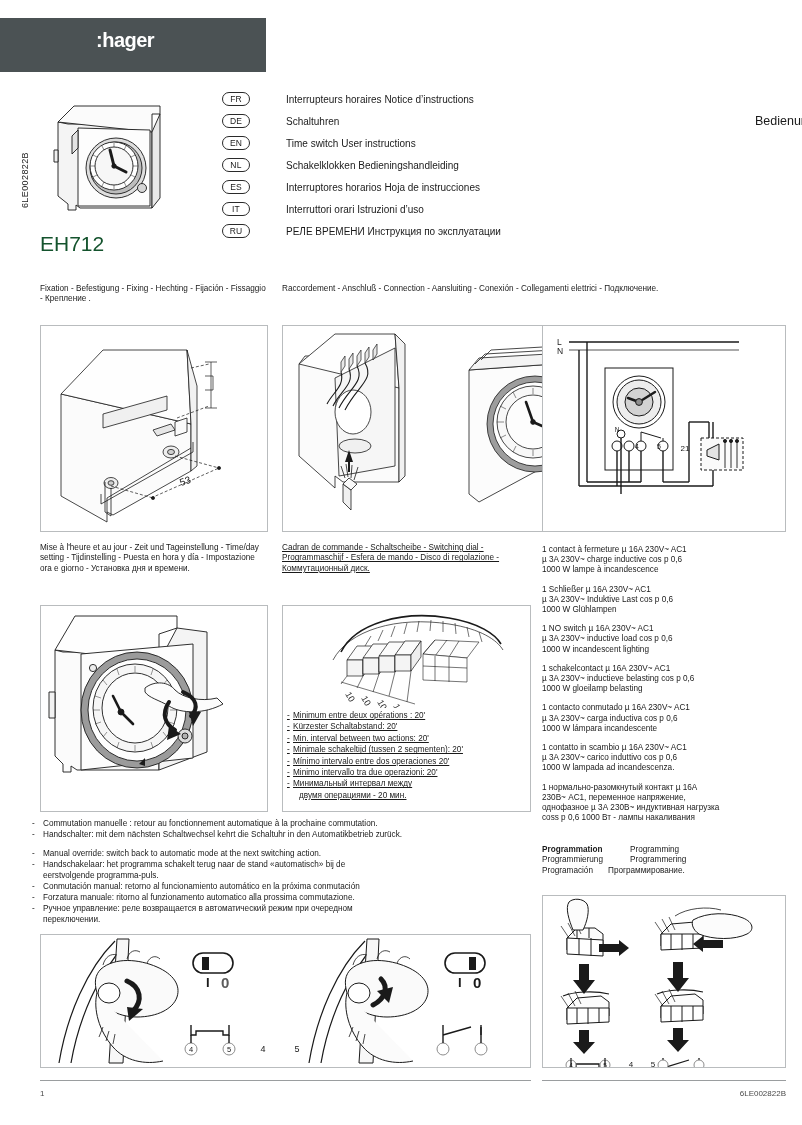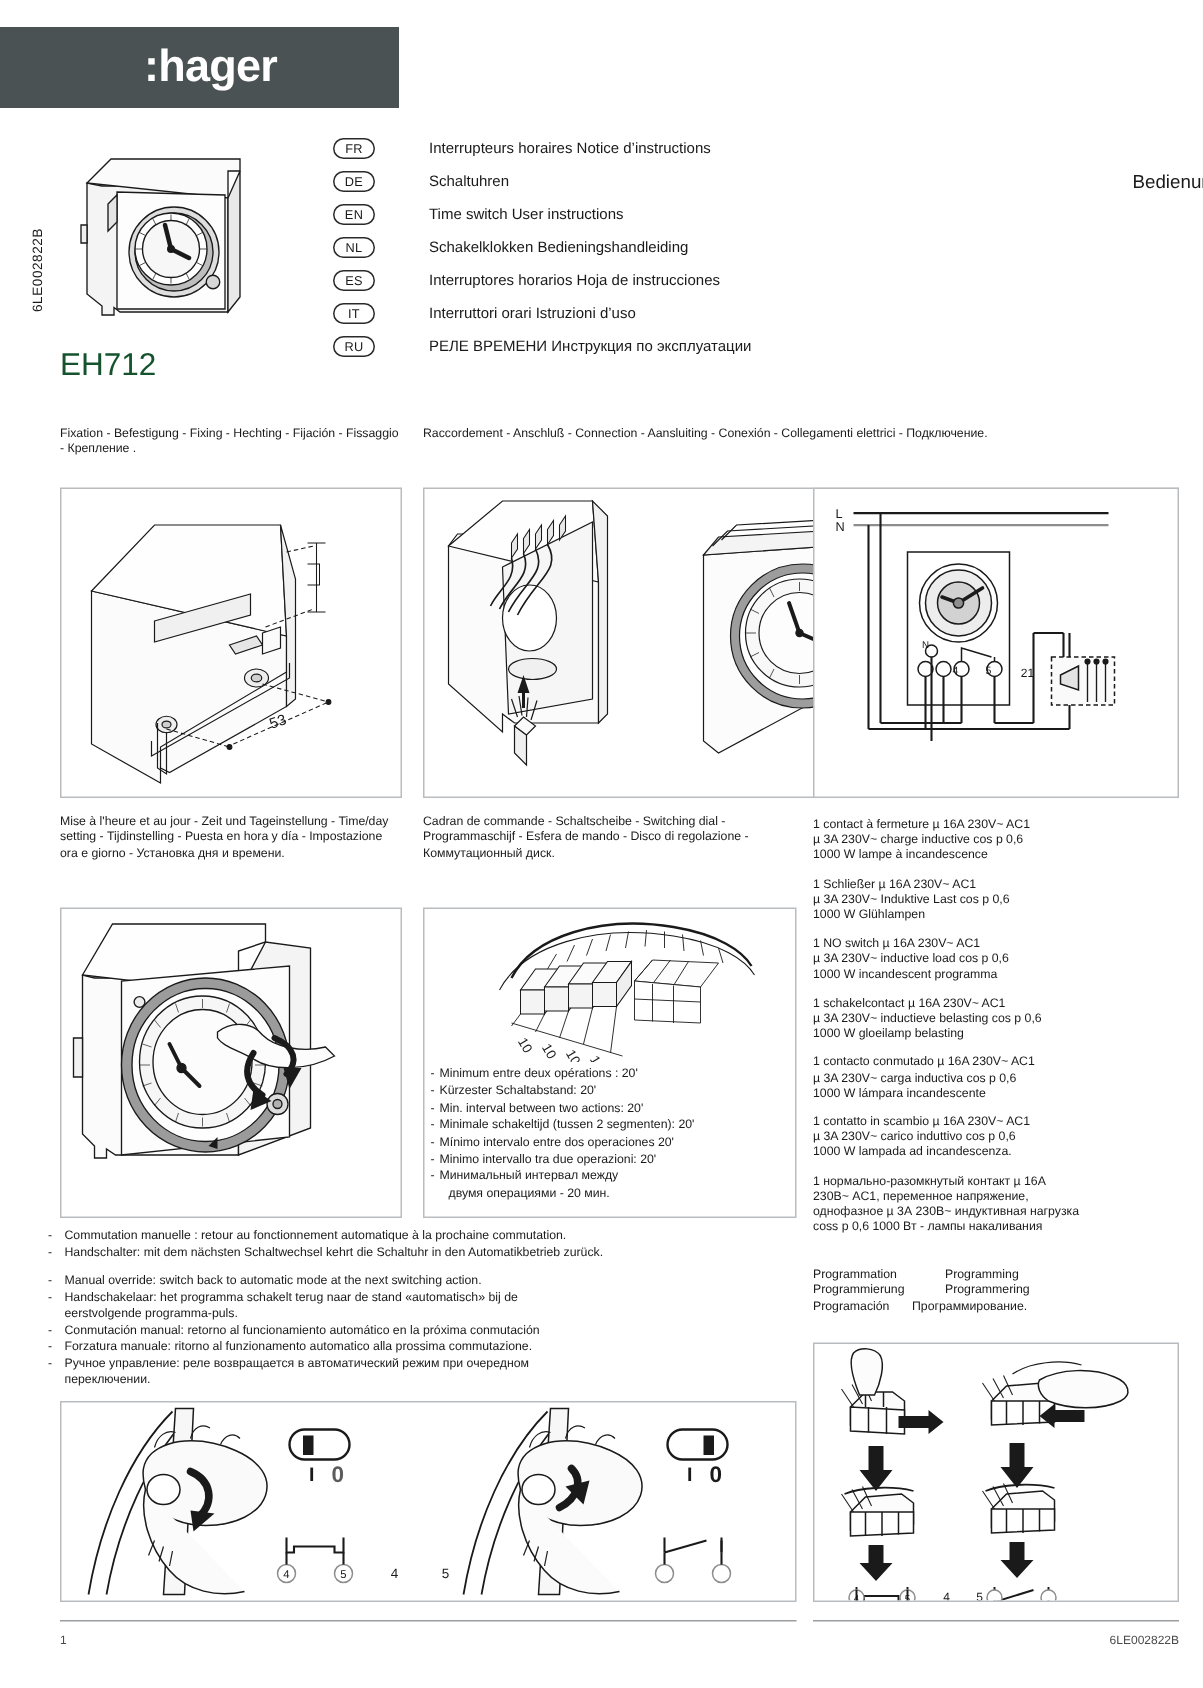--- a/index.html
+++ b/index.html
@@ -17,21 +17,21 @@
   
   .header-bar {
     position: absolute;
     left: 0; top: 18px;
     width: 266px; height: 54px;
     background: #4b5254;
   }
   .brand {
     position: absolute;
     left: 96px; top: 30px;
-    font-size: 30px;
+    font-size: 20px;
     font-weight: bold;
     color: #ffffff;
     letter-spacing: -0.5px;
     line-height: 1;
   }
 
   
   .product-img {
     position: absolute;
     left: 52px; top: 88px;
@@ -95,21 +95,21 @@
     line-height: 10.4px;
     color: #1a1a1a;
   }
   .panel {
     border: 1px solid #b9bcbe;
     background: #ffffff;
     position: relative;
     overflow: hidden;
   }
   .col-a { position: absolute; left: 40px;  width: 228px; }
-  .col-b { position: absolute; left: 282px; width: 249px; }
+  .col-b { position: absolute; left: 282px; width: 249px; text-decoration: underline; }
   .col-c { position: absolute; left: 542px; width: 244px; }
 
   
   #cap-fix  { top: 284px; }
   #cap-conn { top: 284px; }
   #pnl-fix  { top: 325px; height: 207px; }
   #pnl-conn { top: 325px; height: 207px; width: 504px; left: 282px; }
   #pnl-wire { top: 325px; height: 207px; }
 
   
@@ -611,21 +611,21 @@
     <div>1000 W lampe à incandescence</div>
   </div>
   <div class="spec-block">
     <div>1 Schließer µ 16A 230V~ AC1</div>
     <div>µ 3A 230V~ Induktive Last cos p 0,6</div>
     <div>1000 W Glühlampen</div>
   </div>
   <div class="spec-block">
     <div>1 NO switch µ 16A 230V~ AC1</div>
     <div>µ 3A 230V~ inductive load cos p 0,6</div>
-    <div>1000 W incandescent programma</div>
+    <div>1000 W incandescent lighting</div>
   </div>
   <div class="spec-block">
     <div>1 schakelcontact µ 16A 230V~ AC1</div>
     <div>µ 3A 230V~ inductieve belasting cos p 0,6</div>
     <div>1000 W gloeilamp belasting</div>
   </div>
   <div class="spec-block">
     <div>1 contacto conmutado µ 16A 230V~ AC1</div>
     <div>µ 3A 230V~ carga inductiva cos p 0,6</div>
     <div>1000 W lámpara incandescente</div>
@@ -756,21 +756,21 @@
       <text x="150" y="117" font-size="7.5" text-anchor="middle">4</text>
       <text x="188" y="117" font-size="7.5" text-anchor="middle">5</text>
       <text x="222" y="117" font-size="9" text-anchor="middle">4</text>
       <text x="256" y="117" font-size="9" text-anchor="middle">5</text>
     </g>
   </svg>
 </div>
 
 <div class="cap col-c" id="cap-prog">
   <div style="display:flex;">
-    <span style="width:88px;">Programmation</span>
+    <span style="width:88px;font-weight:bold;">Programmation</span>
     <span>Programming</span>
   </div>
   <div style="display:flex;">
     <span style="width:88px;">Programmierung</span>
     <span>Programmering</span>
   </div>
   <div style="display:flex;">
     <span style="width:66px;">Programación</span>
     <span>Программирование.</span>
   </div>

